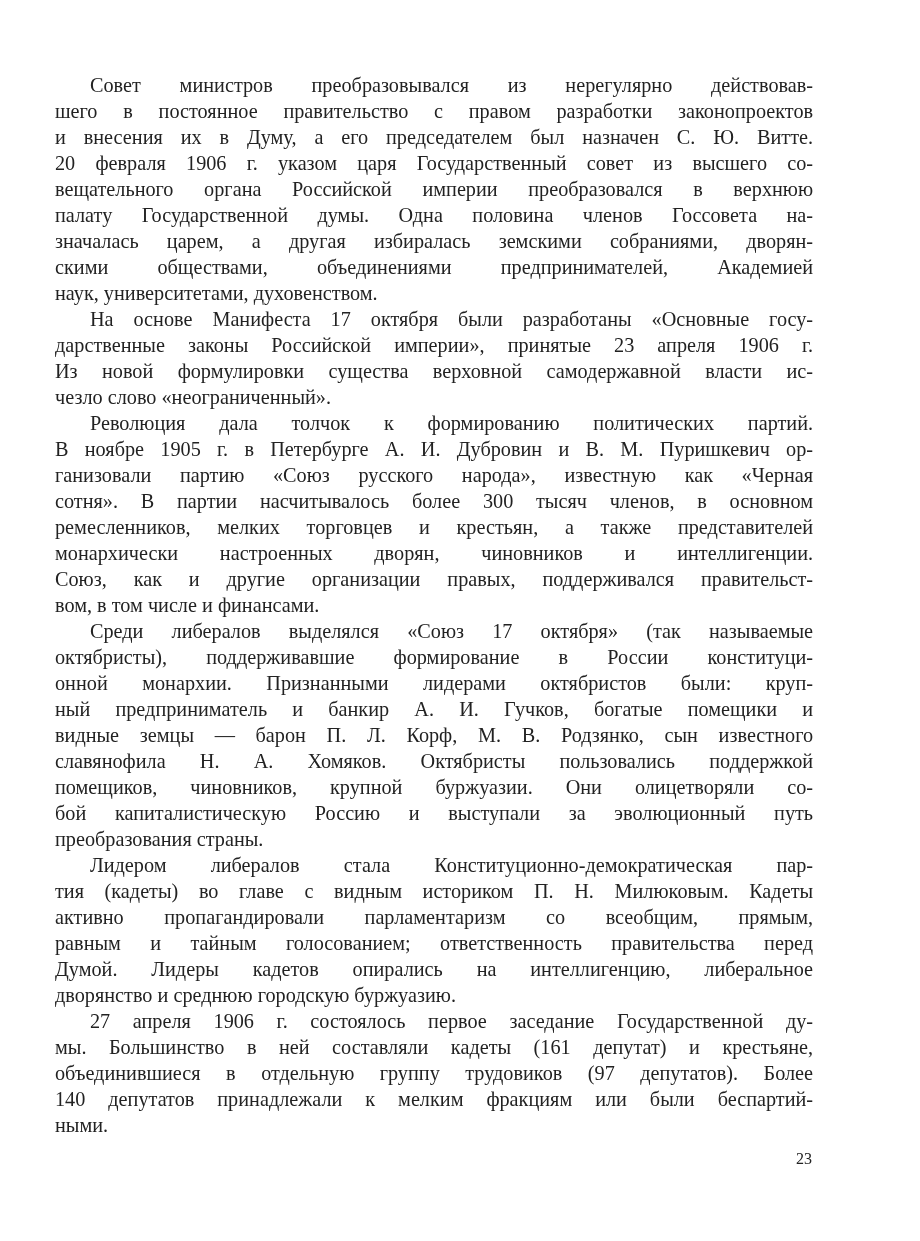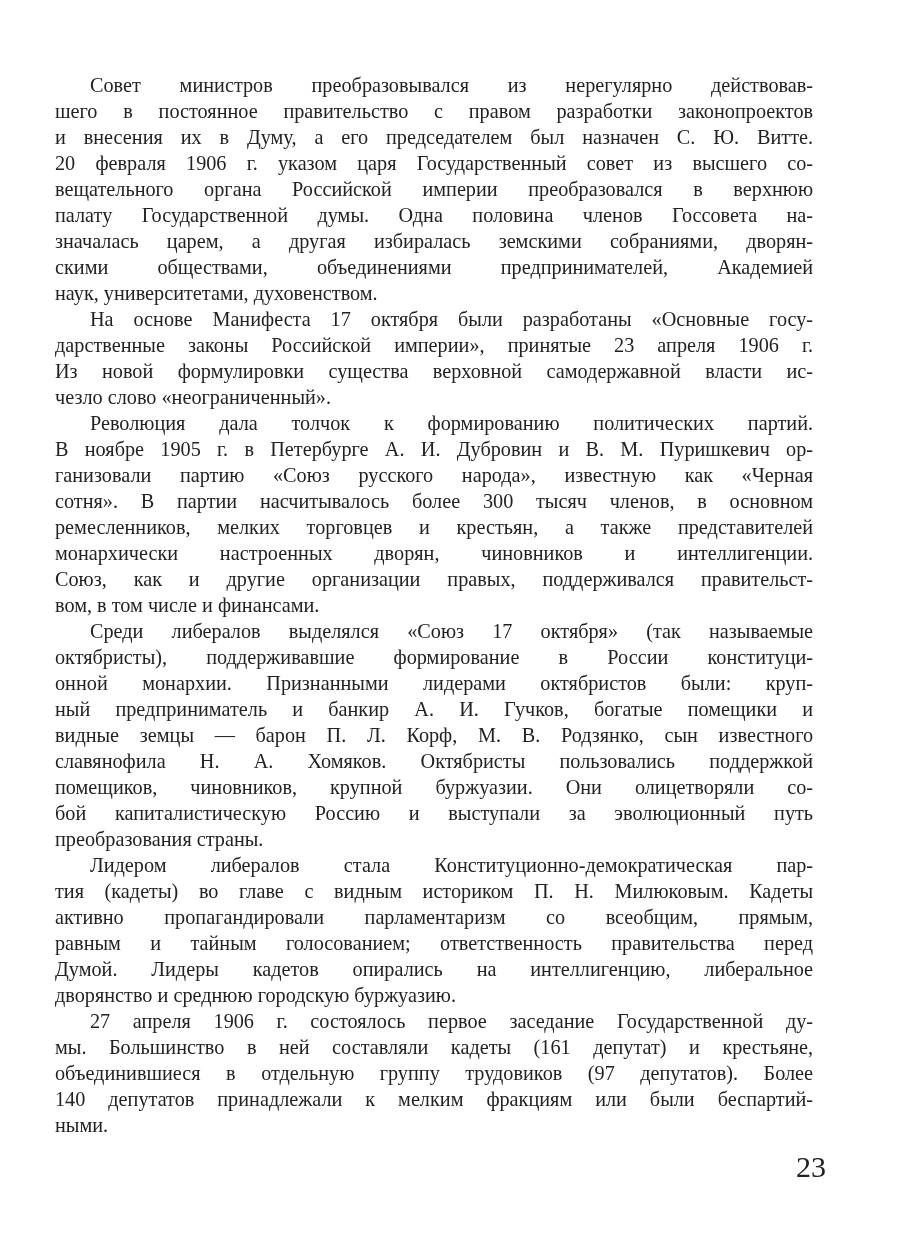--- a/index.html
+++ b/index.html
@@ -17,21 +17,21 @@
   }
   .para { margin: 0; }
   .line {
     display: block; text-align: justify; text-align-last: justify;
     white-space: nowrap; height: 26px;
   }
   .line.last { text-align-last: left; }
   .line.first { text-indent: 38px; }
   .page-number {
     position: absolute; left: 796px; top: 1150px;
-    font-size: 30px; color: #222;
+    font-size: 16px; color: #222;
   }
 </style>
 </head>
 <body>
 
 <div class="page-text" id="page-body">
     <div class="para">
       <span class="line first">Совет министров преобразовывался из нерегулярно действовав-</span>
       <span class="line">шего в постоянное правительство с правом разработки законопроектов</span>
       <span class="line">и внесения их в Думу, а его председателем был назначен С. Ю. Витте.</span>

